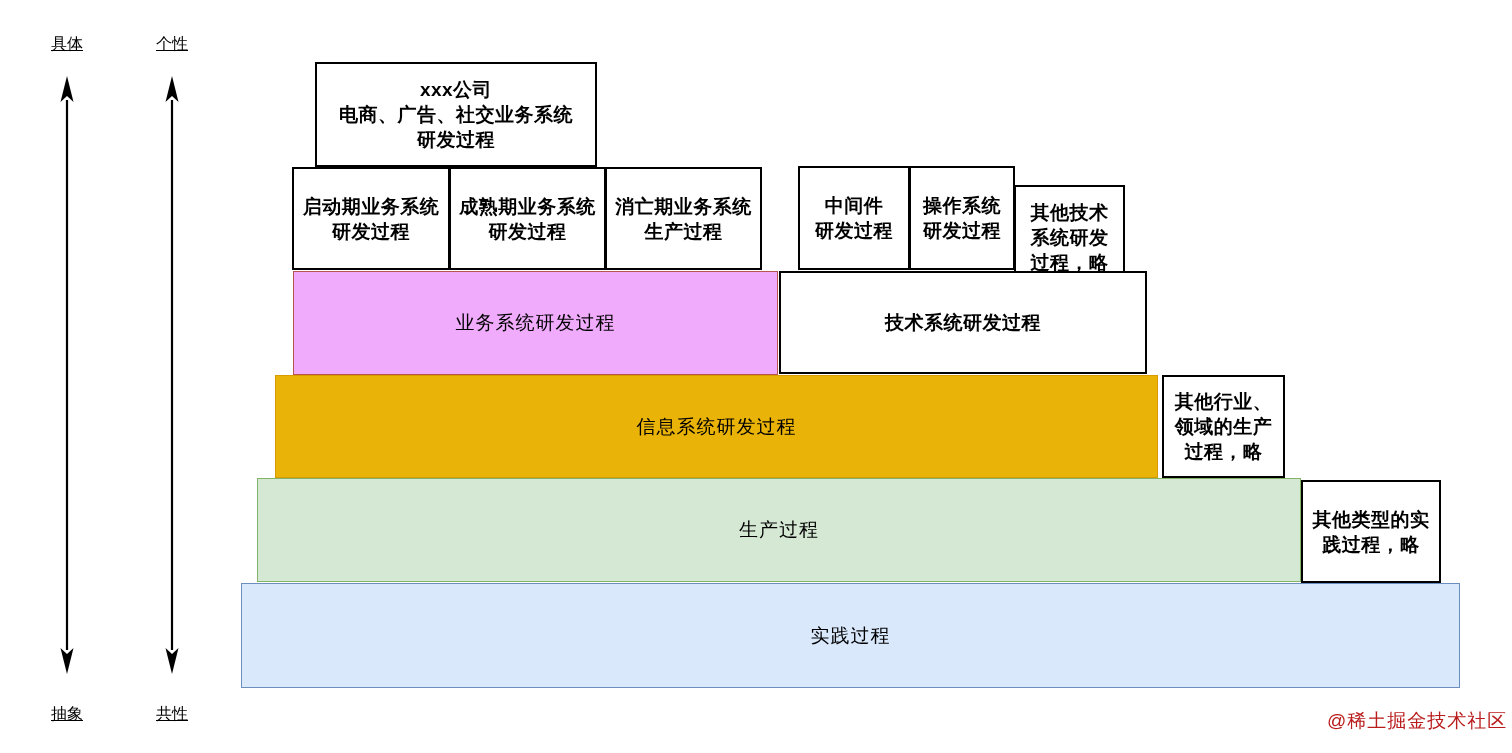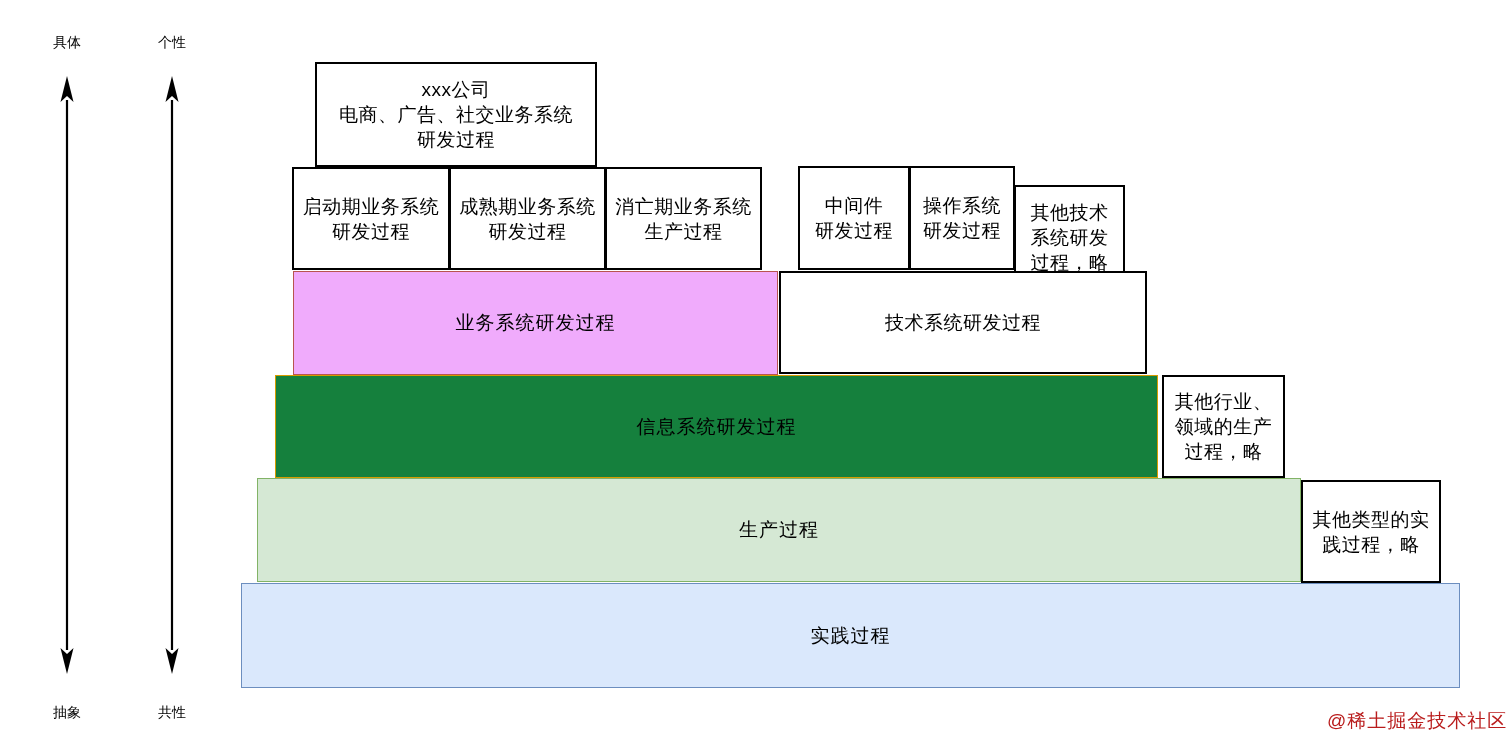--- a/index.html
+++ b/index.html
@@ -11,24 +11,25 @@
   .layer {
     position:absolute; border:1.5px solid #888; box-sizing:border-box;
     display:flex; align-items:center; justify-content:center;
     font-size:19px; letter-spacing:1px;
   }
   .wbox {
     position:absolute; background:#ffffff; border:2px solid #000000;
     box-sizing:border-box; display:flex; align-items:center; justify-content:center;
     text-align:center; white-space:pre-line; font-size:19px; line-height:25px;
     letter-spacing:0.5px;
+    font-weight:bold;
   }
   .axis-label {
-    position:absolute; font-size:14px; font-weight:500;
-    transform:translateX(-50%); white-space:nowrap;
+    position:absolute; font-size:16px; font-weight:500;
+    transform:translateX(-50%); white-space:nowrap;text-decoration:underline;
   }
   .v-arrow { position:absolute; }
   .watermark {
     position:absolute; font-size:19px; color:#b91c1c; letter-spacing:1px;
     white-space:nowrap;
   }
 
   
   #layer-business  { left:293px;  top:271px; width:485px;  height:104px; }
   #layer-info      { left:275px;  top:375px; width:883px;  height:103px; }
@@ -46,21 +47,21 @@
   #box-techsys   { left:779px;  top:271px; width:368px; height:103px; }
   #box-otherind  { left:1162px; top:375px; width:123px; height:103px; }
   #box-otherprac { left:1301px; top:480px; width:140px; height:103px; }
 </style>
 </head>
 <body>
 
 <div class="canvas">
 
   <div class="layer" id="layer-business" style="background: #f0abfc; border-color: rgb(184, 84, 80);">业务系统研发过程</div>
-  <div class="layer" id="layer-info" style="background: #15803d; border-color: rgb(215, 155, 0); font-family: Liberation Mono, monospace;">信息系统研发过程</div>
+  <div class="layer" id="layer-info" style="background: #eab308; border-color: rgb(215, 155, 0); font-family: Liberation Mono, monospace;">信息系统研发过程</div>
   <div class="layer" id="layer-production" style="background: rgb(213, 232, 212); border-color: rgb(130, 179, 102);">生产过程</div>
   <div class="layer" id="layer-practice" style="background: rgb(218, 232, 252); border-color: rgb(108, 142, 191);">实践过程</div>
 
   <div class="wbox" id="box-company">xxx公司
 电商、广告、社交业务系统
 研发过程</div>
   <div class="wbox" id="box-startup">启动期业务系统
 研发过程</div>
   <div class="wbox" id="box-mature">成熟期业务系统
 研发过程</div>

